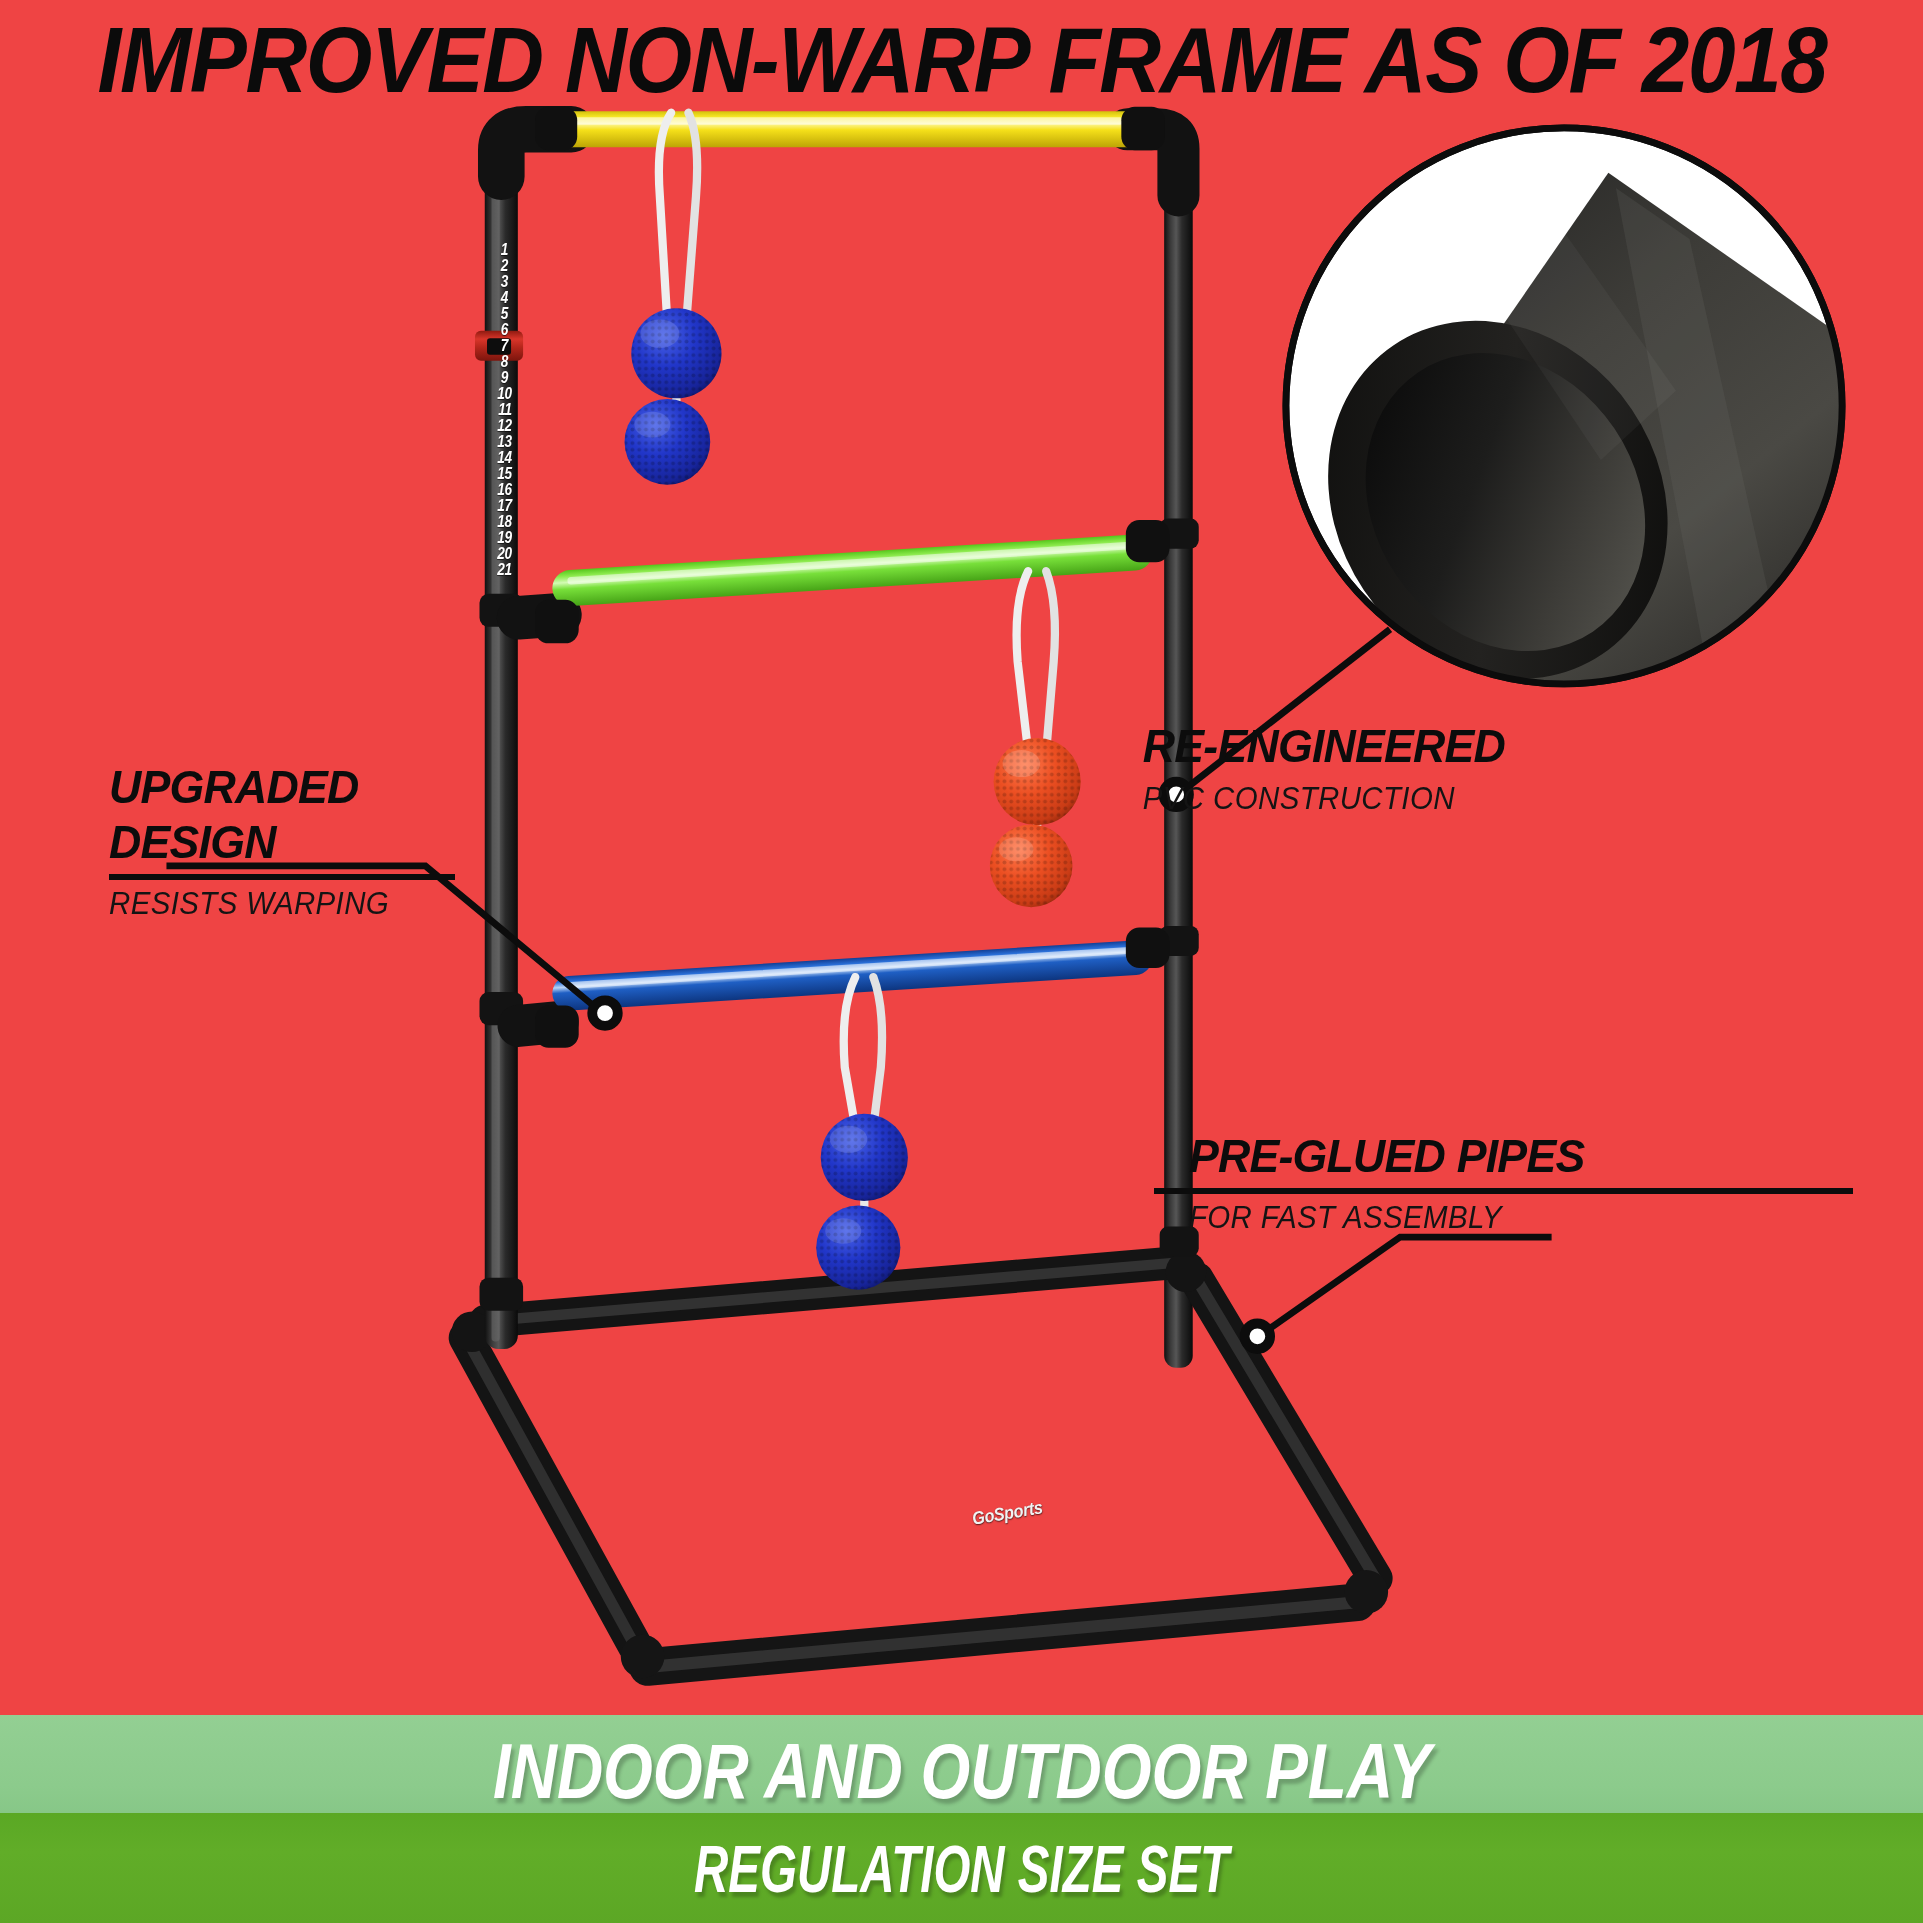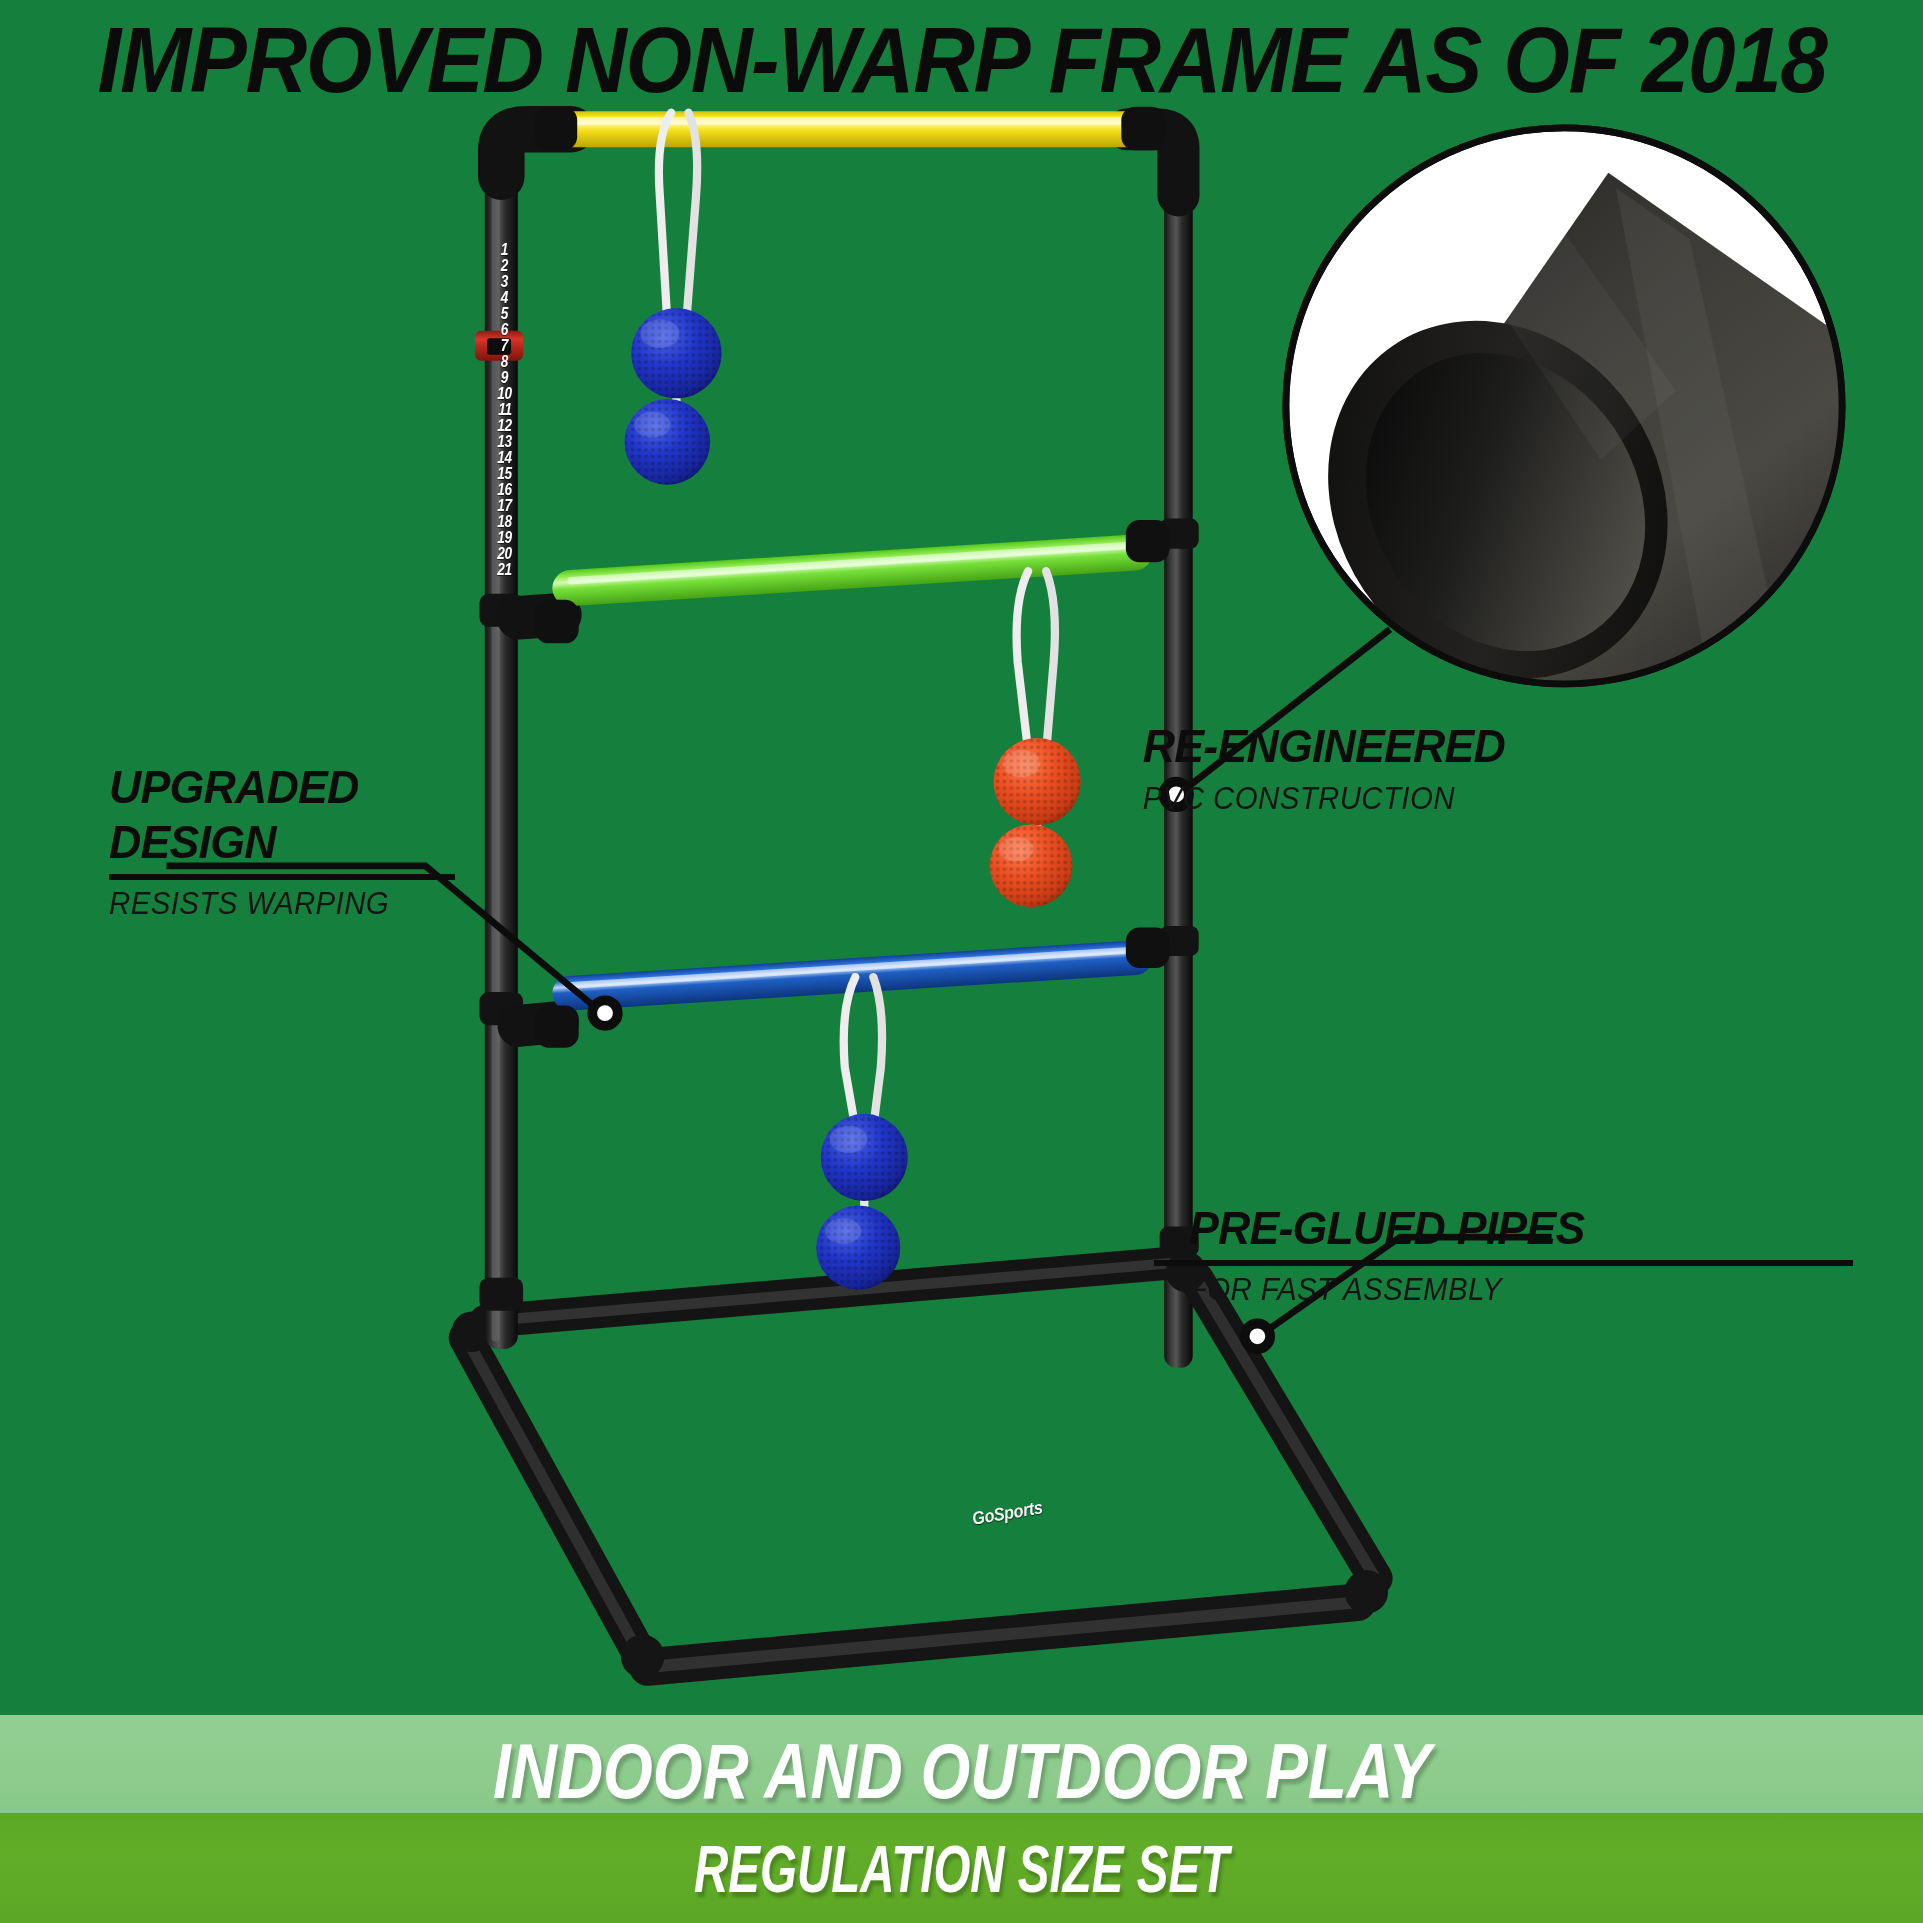--- a/index.html
+++ b/index.html
@@ -2,21 +2,21 @@
 <html style="font-size:12px"><head>
 <meta charset="utf-8">
 <title>Ladder Toss Product Infographic</title>
 <style>
   html,body{margin:0;padding:0;background:#fff;}
   body{
     width:1924px;height:1924px;
     font-family:"Liberation Sans","DejaVu Sans",sans-serif;
     overflow:hidden;position:relative;
   }
-  #stage{position:absolute;left:0;top:0;width:1924px;height:1924px;background:#15803d;}
+  #stage{position:absolute;left:0;top:0;width:1924px;height:1924px;background:#ef4444;}
 
   
   .headline{
     position:absolute;left:0;top:13.5px;width:1924px;
     text-align:center;
     font-size:92px;line-height:1.0;
     font-weight:bold;font-style:italic;
     letter-spacing:-1.5px;
     color:#0b0b0b;
     transform:scaleX(0.93);
@@ -343,21 +343,21 @@
     <div class="ctitle">DESIGN</div>
     <div class="crule"></div>
     <div class="csub">RESISTS WARPING</div>
   </div>
 
   <div class="callout align-right" style="right:139px;top:718px;width:676px;">
     <div class="ctitle right">RE-ENGINEERED</div>
     <div class="csub right" style="margin-top:7.5px;">PVC CONSTRUCTION</div>
   </div>
 
-  <div class="callout align-right" style="right:71px;top:1200px;width:699px;">
+  <div class="callout align-right" style="right:71px;top:1128px;width:699px;">
     <div class="ctitle right">PRE-GLUED PIPES</div>
     <div class="crule"></div>
     <div class="csub right">FOR FAST ASSEMBLY</div>
   </div>
 
   <div class="band band-light">
     <div class="band-inner">
       <div class="band-text">INDOOR AND OUTDOOR PLAY</div>
     </div>
   </div>

